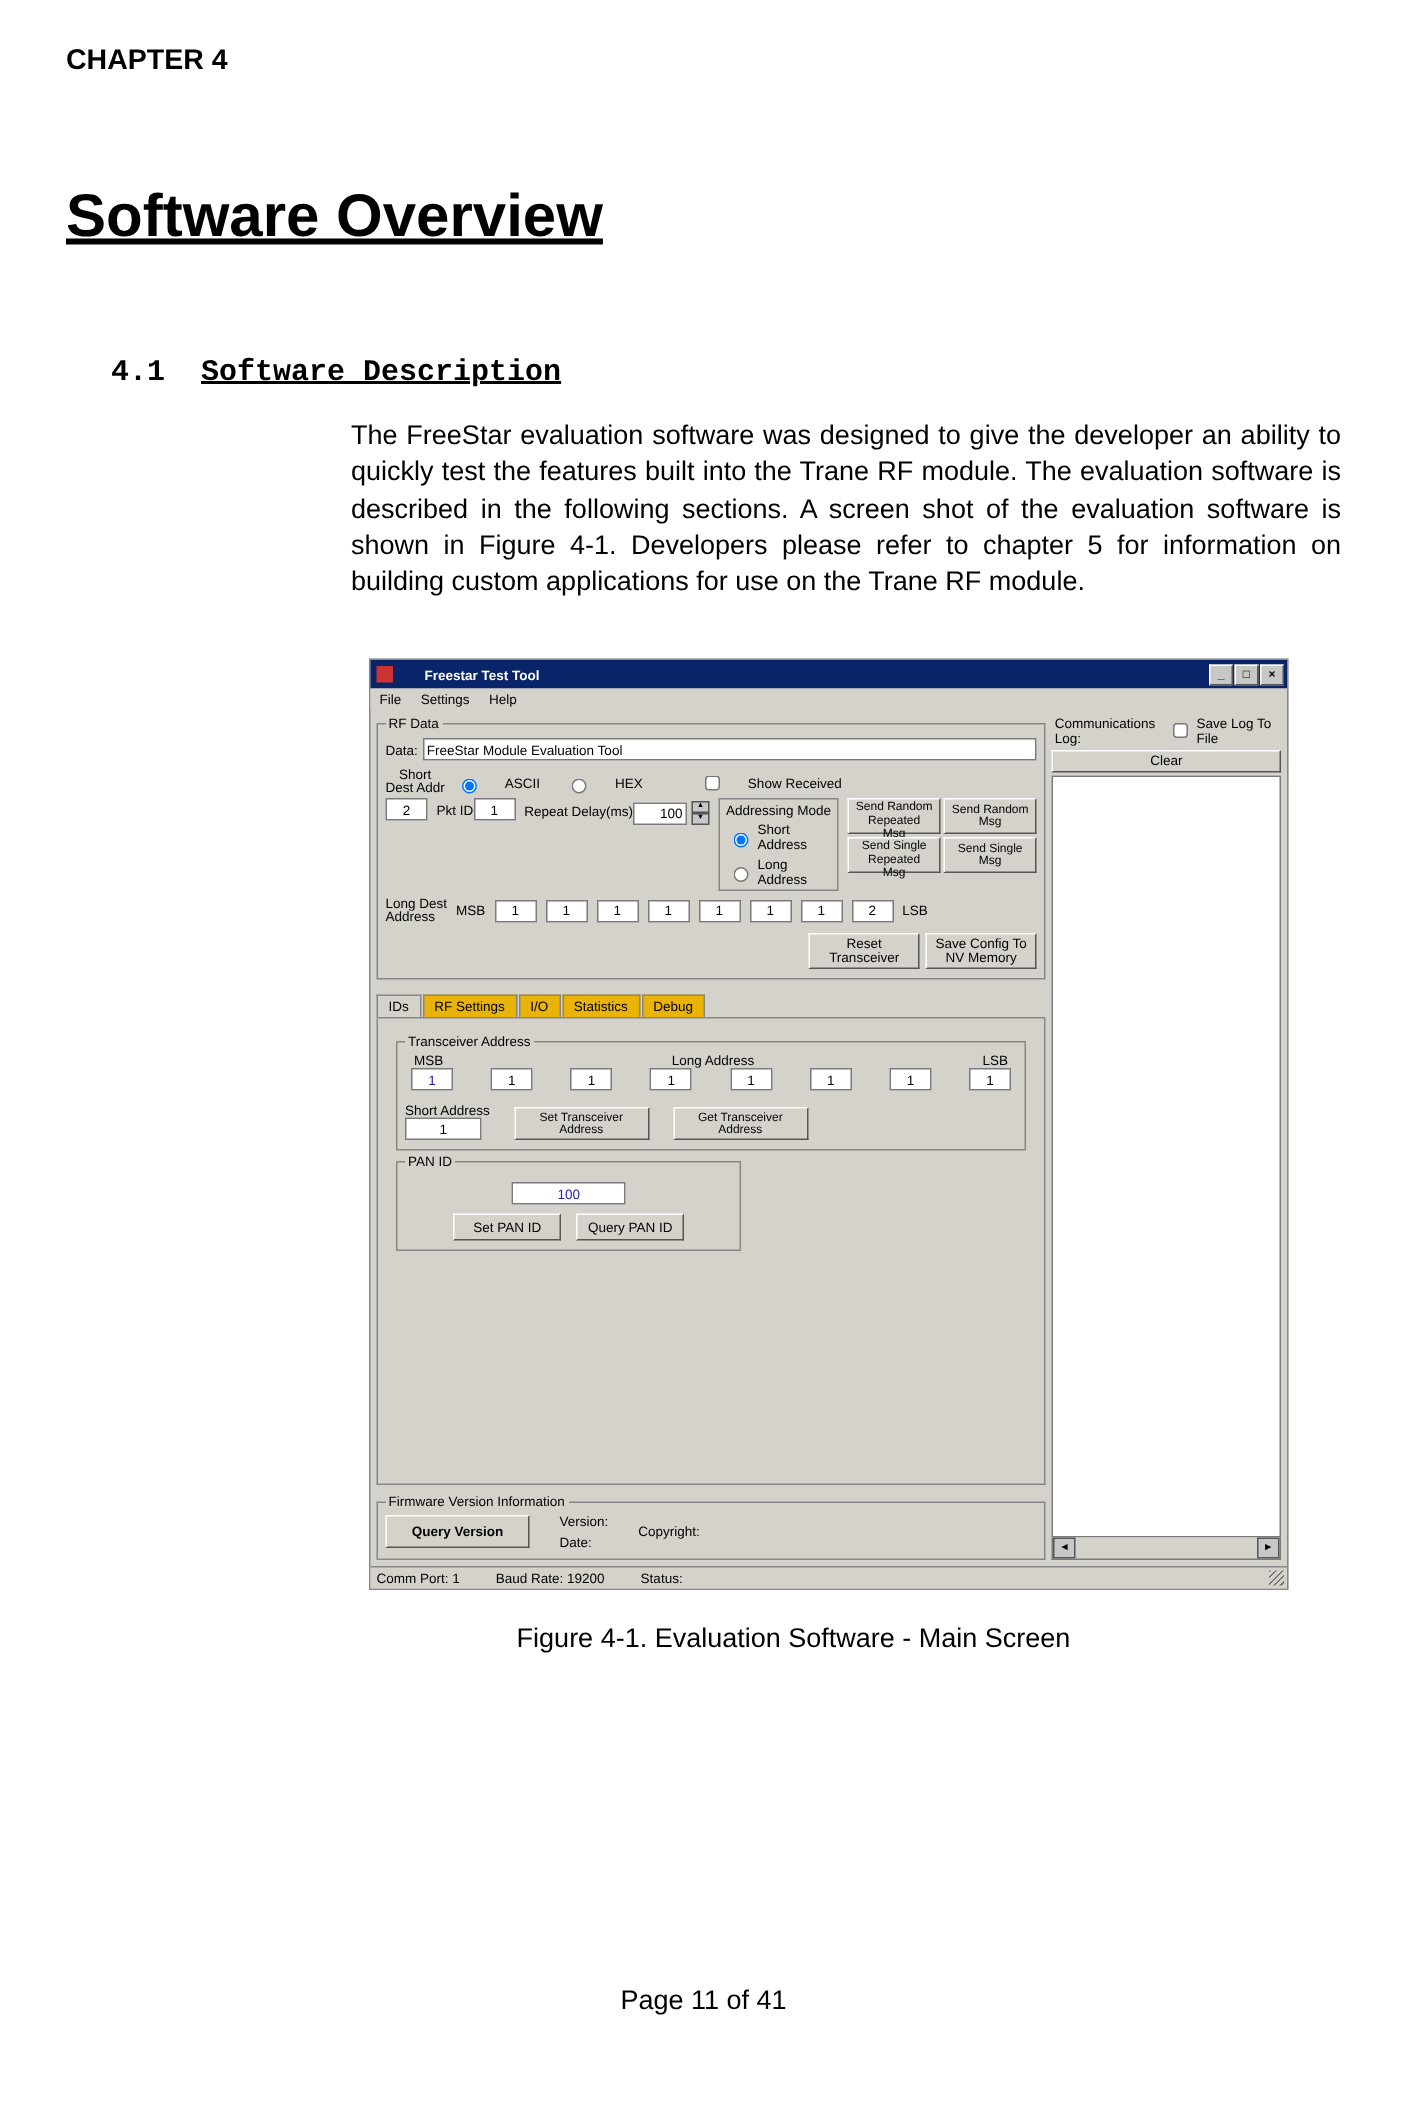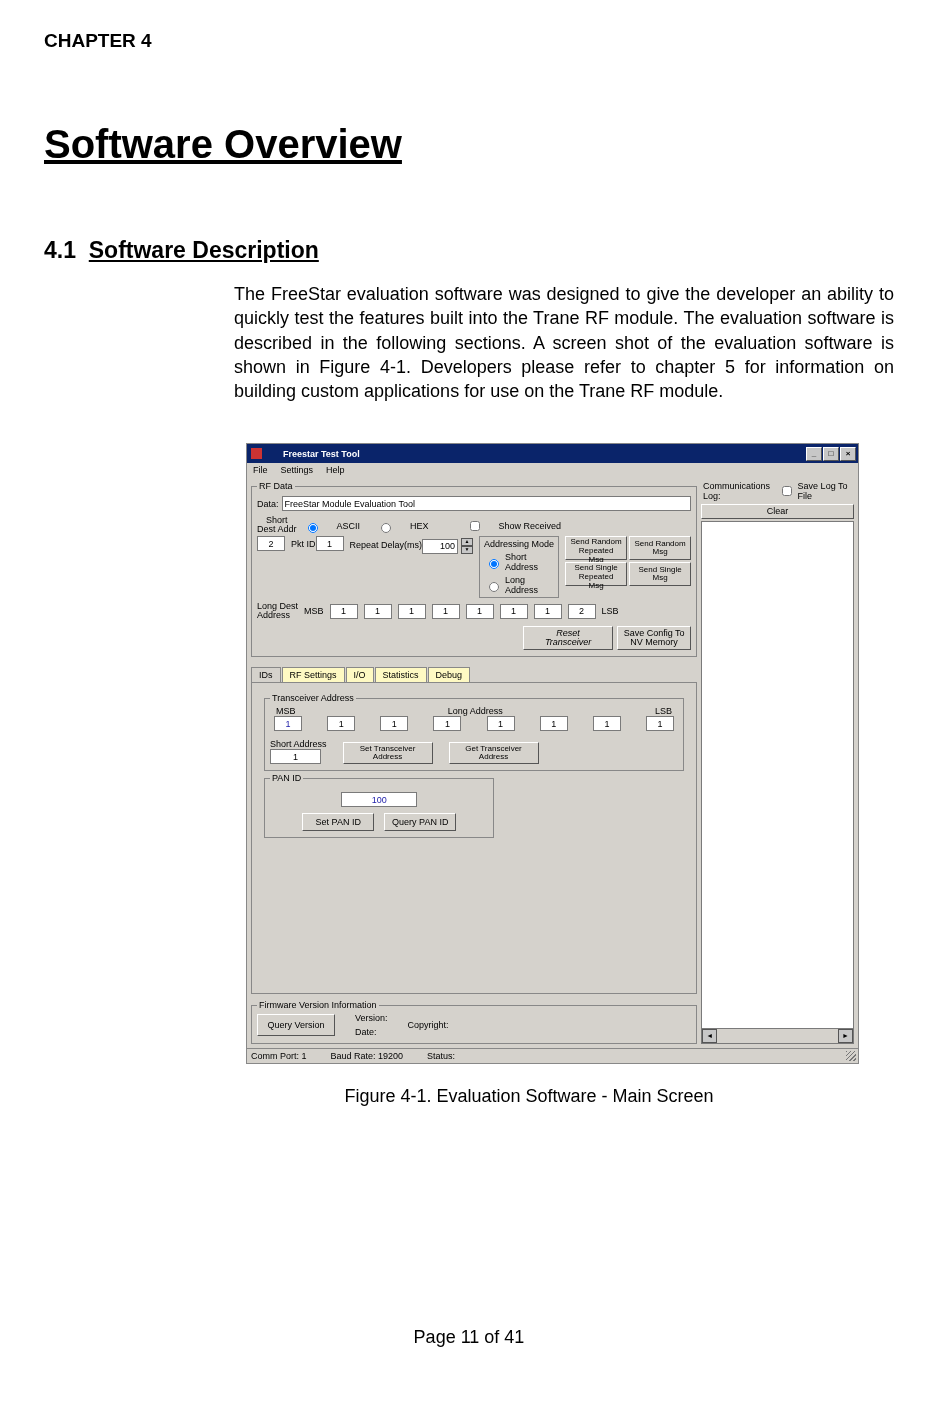--- a/index.html
+++ b/index.html
@@ -18,23 +18,25 @@
     font-weight: bold;
     margin-bottom: 70px;
   }
   .title {
     font-size: 40px;
     font-weight: bold;
     text-decoration: underline;
     margin-bottom: 70px;
   }
   .subtitle {
-    font-size: 23px;
+    font-size: 20px;
     font-weight: bold;
+    margin-left: 30px;
     margin-bottom: 18px;
+    font-family: Liberation Mono, monospace;
   }
   .subtitle .st {
     text-decoration: underline;
   }
   .body-block {
     margin-left: 190px;
     font-size: 18px;
     text-align: justify;
     line-height: 1.35;
   }
@@ -126,21 +128,21 @@
 
   .tabbar {
     display:flex;
     margin-top:4px;
     border-bottom:1px solid #888;
   }
   .tab {
     padding:2px 7px;
     border:1px solid #888;
     border-bottom:none;
-    background:#fef9c3;
+    background:#eab308;
     font-size:9px;
     margin-right:1px;
   }
   .tab.active { background:#d5d2cc; font-weight:normal;}
   .tabpage {
     border:1px solid #888;
     border-top:none;
     padding:10px 12px;
     min-height:290px;
   }
@@ -310,21 +312,21 @@
             <input class="txt" value="1" style="">
             <input class="txt" value="1" style="">
             <input class="txt" value="1" style="">
             <input class="txt" value="1" style="">
             <input class="txt" value="1" style="">
             <input class="txt" value="2" style="">
             <span class="lbl">LSB</span>
           </div>
 
           <div class="row" style="justify-content:flex-end;gap:4px;margin-top:6px;">
-            <button class="btn" style="white-space:pre-line;width:90px;height:24px;font-style:italic;">Reset
+            <button class="btn" style="white-space:pre-line;width:74px;height:24px;">Reset
 Transceiver</button>
             <button class="btn" style="white-space:pre-line;width:74px;height:24px;">Save Config To
 NV Memory</button>
           </div>
         </fieldset>
 
         <div>
           <div class="tabbar">
             <div class="tab active">IDs</div>
             <div class="tab">RF Settings</div>
@@ -373,21 +375,21 @@
                 <button class="btn" style="width:72px;height:18px;">Query PAN ID</button>
               </div>
             </fieldset>
 
           </div>
         </div>
 
         <fieldset class="grp">
           <legend>Firmware Version Information</legend>
           <div class="row" style="gap:20px;align-items:center;">
-            <button class="btn" style="width:78px;height:22px;">Query Version</button>
+            <button class="btn" style="width:96px;height:22px;font-weight:bold;">Query Version</button>
             <div style="display:flex;flex-direction:column;gap:4px;">
               <span>Version:</span>
               <span>Date:</span>
             </div>
             <span>Copyright:</span>
           </div>
         </fieldset>
 
       </div>
 

